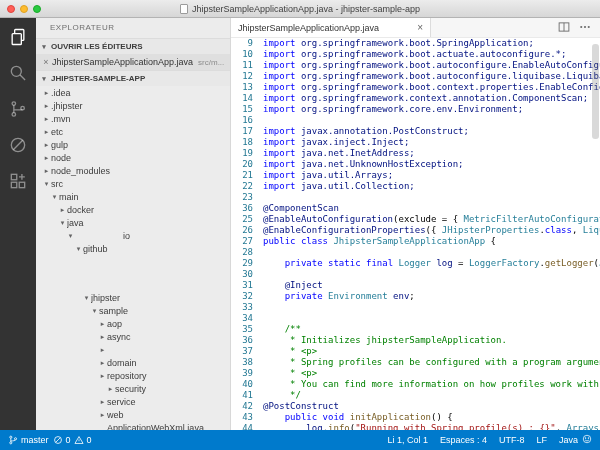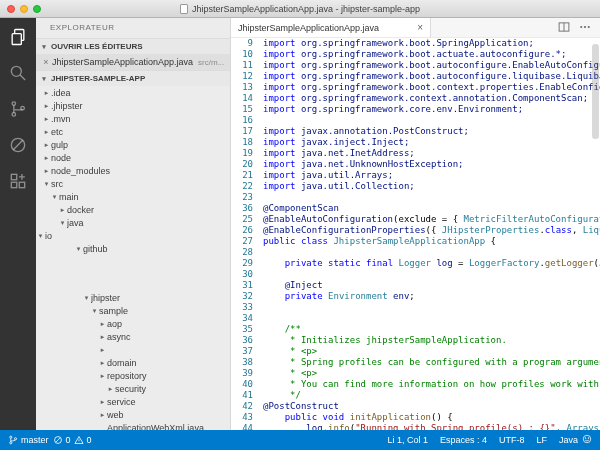--- a/index.html
+++ b/index.html
@@ -189,21 +189,21 @@
             <span class="lbl">main</span>
           </div>
           <div class="tree-row" style="padding-left: 22px;">
             <span class="chev">▸</span>
             <span class="lbl">docker</span>
           </div>
           <div class="tree-row" style="padding-left: 22px;">
             <span class="chev">▾</span>
             <span class="lbl">java</span>
           </div>
-          <div class="tree-row" style="">
+          <div class="tree-row" style="padding-left: 30px; gap: 48px;">
             <span class="chev">▾</span>
             <span class="lbl">io</span>
           </div>
           <div class="tree-row" style="padding-left: 38px;">
             <span class="chev">▾</span>
             <span class="lbl">github</span>
           </div>
           <div class="tree-row" style="padding-left: 46px; margin-top: 36px;">
             <span class="chev">▾</span>
             <span class="lbl">jhipster</span>

